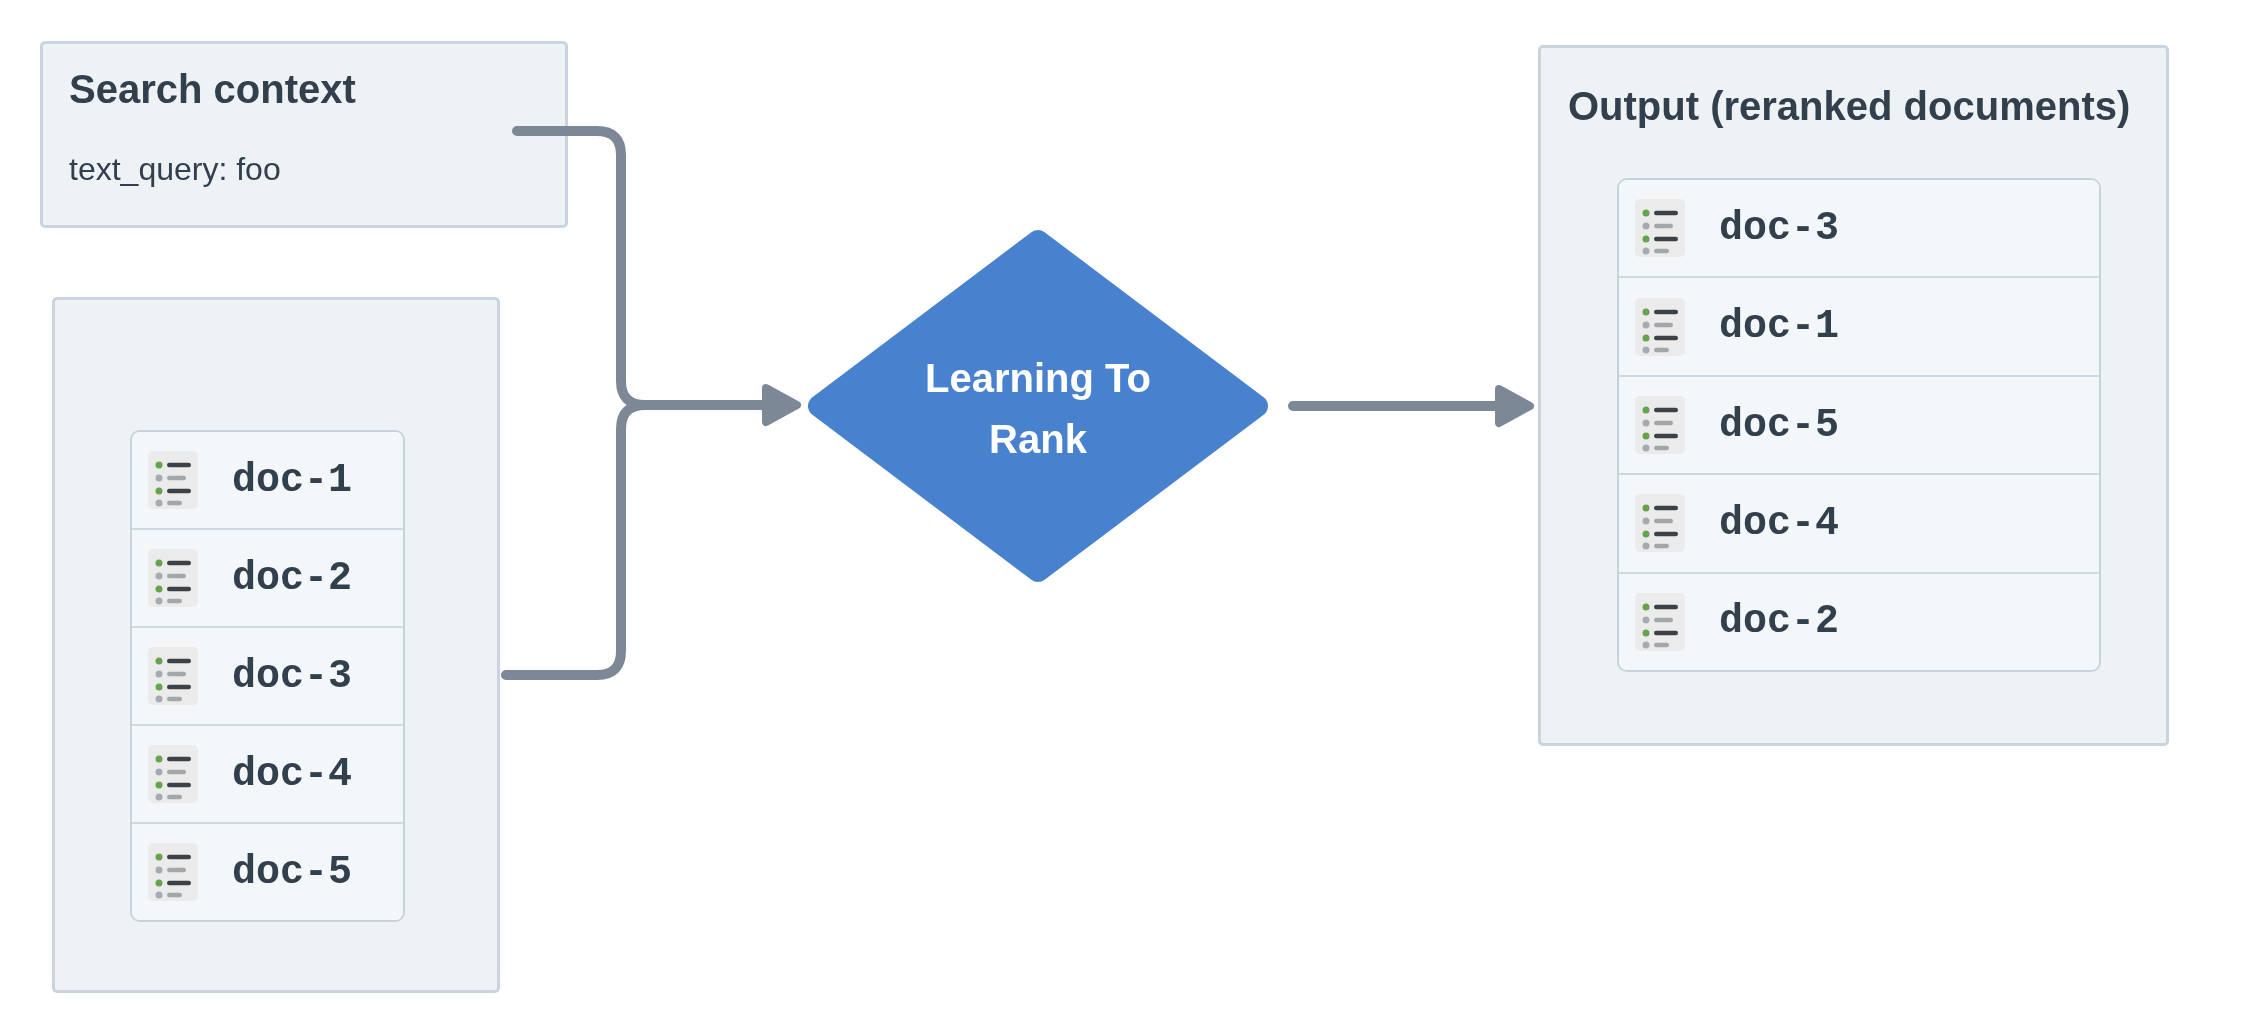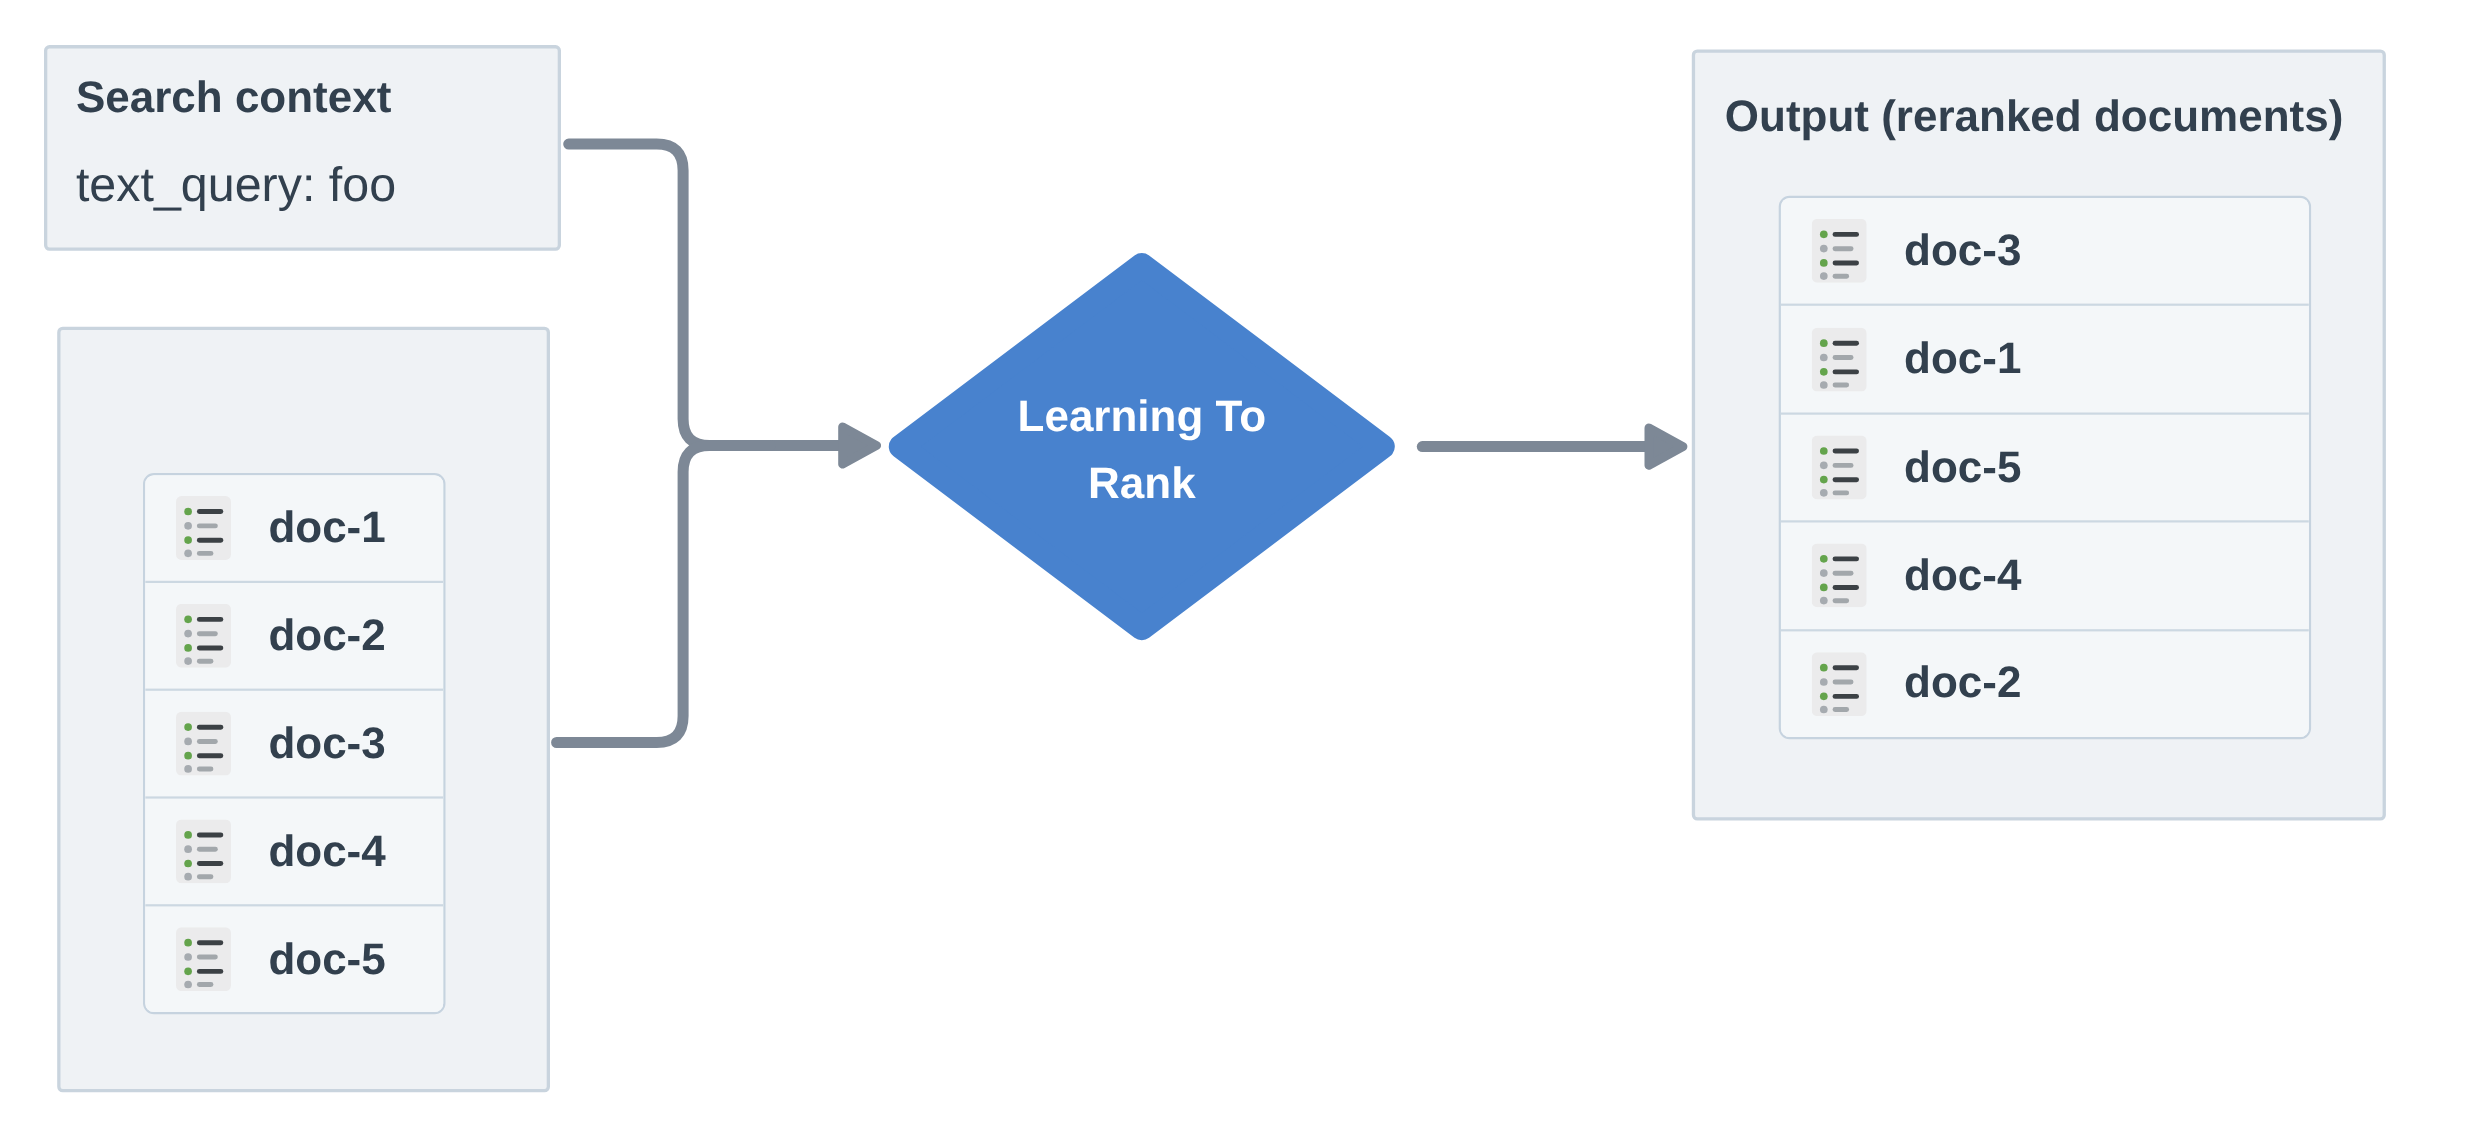--- a/index.html
+++ b/index.html
@@ -22,27 +22,27 @@
   .panel-title {
     position: absolute;
     font-size: 40px;
     font-weight: 700;
     line-height: 48px;
     color: #32404e;
     white-space: nowrap;
   }
   .query-text {
     position: absolute;
-    font-size: 44px;
+    font-size: 32px;
     font-weight: 400;
     line-height: 48px;
     color: #32404e;
     white-space: nowrap;
   }
-  #search-box  { left: 40px;   top: 41px;  width: 470px; height: 187px; }
+  #search-box  { left: 40px;   top: 41px;  width: 528px; height: 187px; }
   #input-box   { left: 52px;   top: 297px; width: 448px; height: 696px; }
   #output-box  { left: 1538px; top: 45px;  width: 631px; height: 701px; }
 
   #search-box .panel-title { left: 26px; top: 21px; }
   #search-box .query-text  { left: 26px; top: 101px; }
   #input-box  .panel-title { left: 25px; top: 30px; }
   #output-box .panel-title { left: 27px; top: 34px; }
 
   .doc-list {
     position: absolute;
@@ -54,23 +54,24 @@
     flex-direction: column;
     overflow: hidden;
   }
   #input-box .doc-list  { left: 75px; top: 130px; width: 275px; height: 492px; }
   #output-box .doc-list { left: 76px; top: 130px; width: 484px; height: 494px; }
 
   .doc-row {
     flex: 1 1 0;
     display: flex;
     align-items: center;
-    padding-left: 28px;
+    padding-left: 16px;
     gap: 34px;
     background: #f4f7f9;
+    font-family: Liberation Mono, monospace;
   }
   .doc-row + .doc-row { border-top: 2px solid #ccd8e2; }
   .doc-label {
     font-size: 40px;
     font-weight: 700;
     color: #32404e;
     white-space: nowrap;
   }
   .doc-icon { flex: 0 0 auto; display: block; }
 

